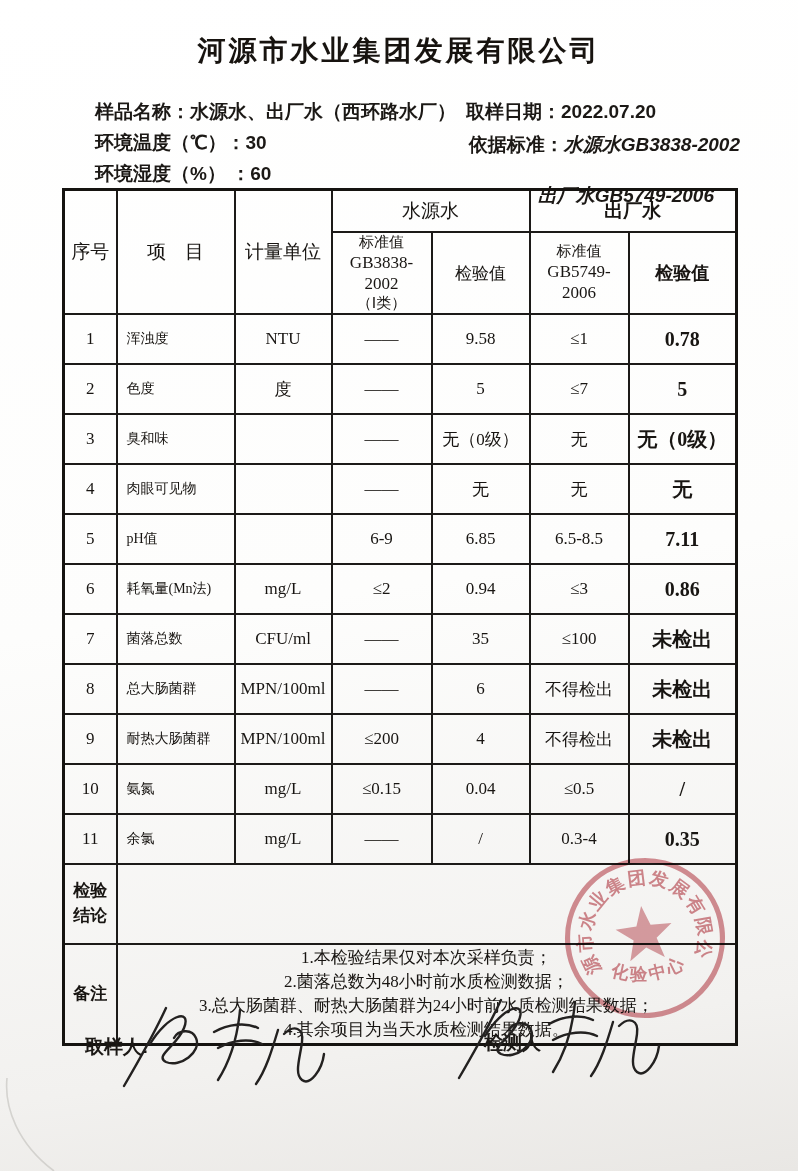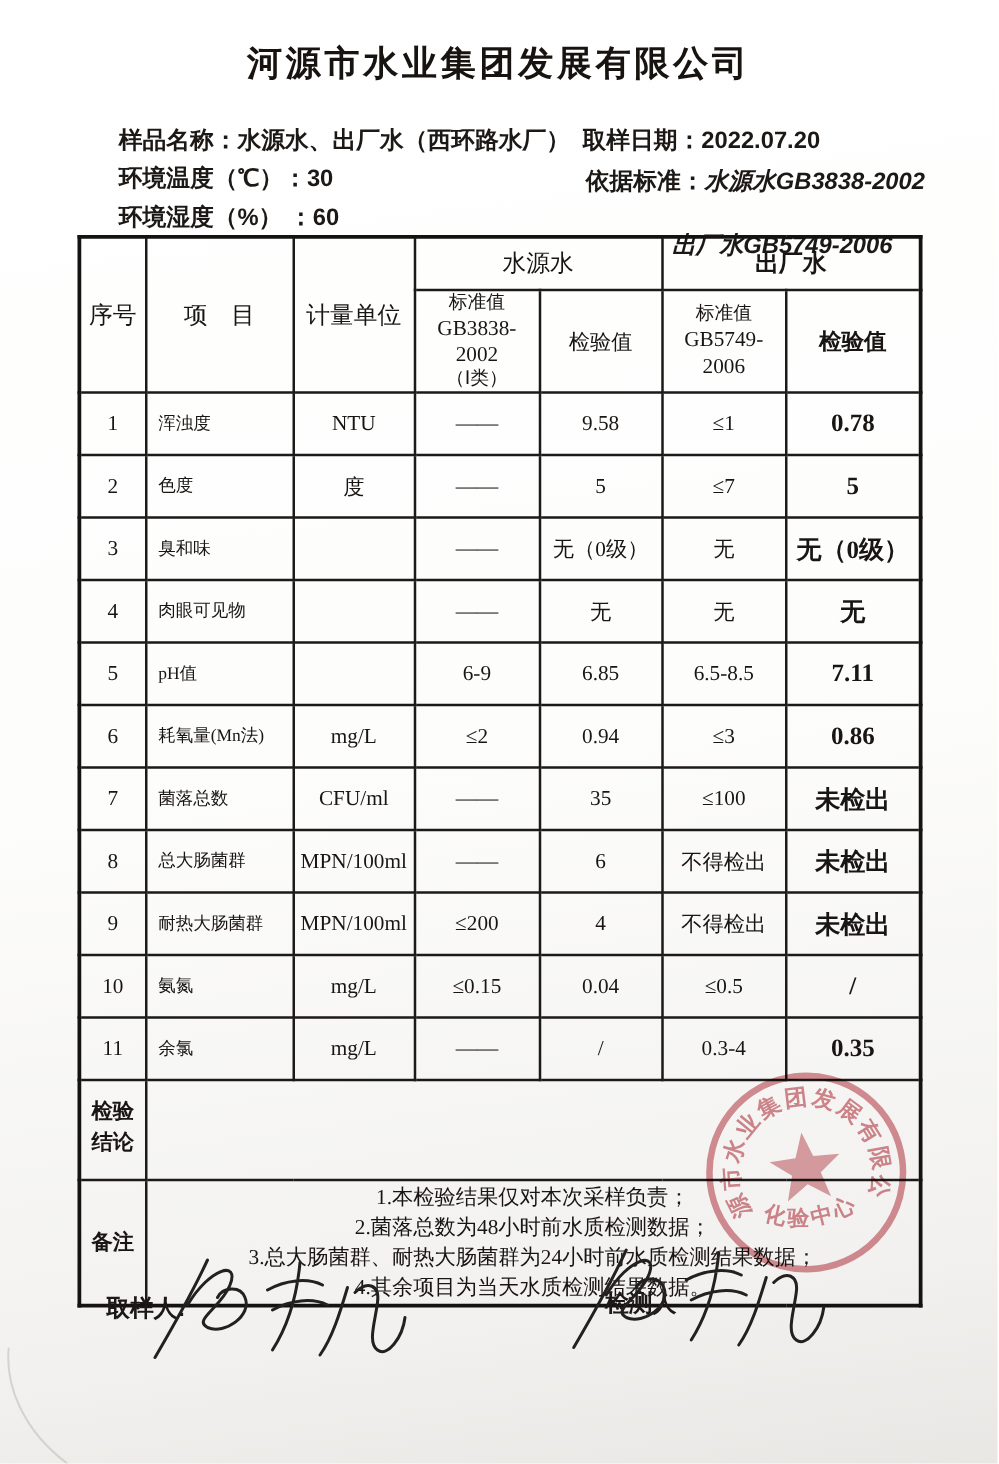--- a/index.html
+++ b/index.html
@@ -31,21 +31,21 @@
   table.insp{border:3px solid #151310;}
   tr.grp-row th{height:40px;font-size:19px;font-weight:500;}
   tr.grp-row th.bold{font-weight:800;}
   tr.sub-row th{height:58px;font-weight:500;}
   .std-cell{font-size:14.5px;line-height:1.25;}
   .std-cell .l1{font-size:15px;}
   th.rspan{font-size:18px;font-weight:600;}
   tr.data-row{height:50px;}
   tr.data-row td.item{text-align:left;padding-left:9px;font-size:14px;}
   tr.data-row td.fac-val{font-weight:800;font-size:20px;}
-  tr.tall-row td{height:78px;font-family:Liberation Mono, monospace;}
+  tr.tall-row td{height:78px;}
   td.side-label{font-size:18px;font-weight:700;white-space:pre-line;line-height:1.45;}
   tr.remark-row td{height:98px;}
   td.remarks-cell{text-align:left;padding:4px 10px;vertical-align:middle;}
   .remark-line{font-size:17px;line-height:1.4;font-weight:500;}
 
   
   .sign-label{position:absolute;font-size:19px;font-weight:700;color:#1b1815;}
   .sampler-label{left:85px;top:1034px;}
   .tester-label{left:484px;top:1030px;}
   .sig-svg{position:absolute;pointer-events:none;}

